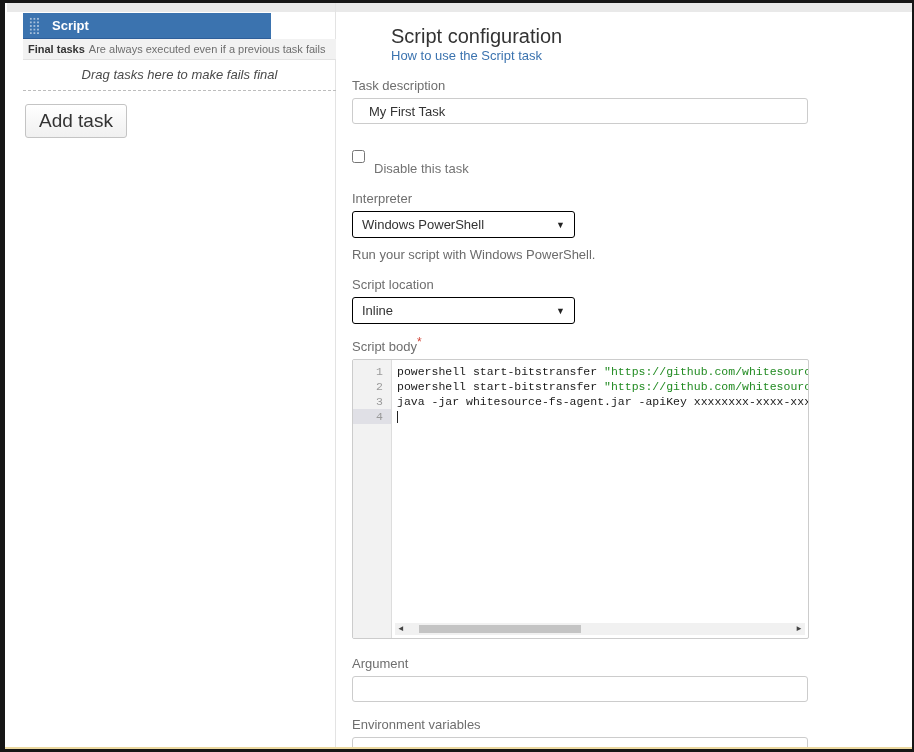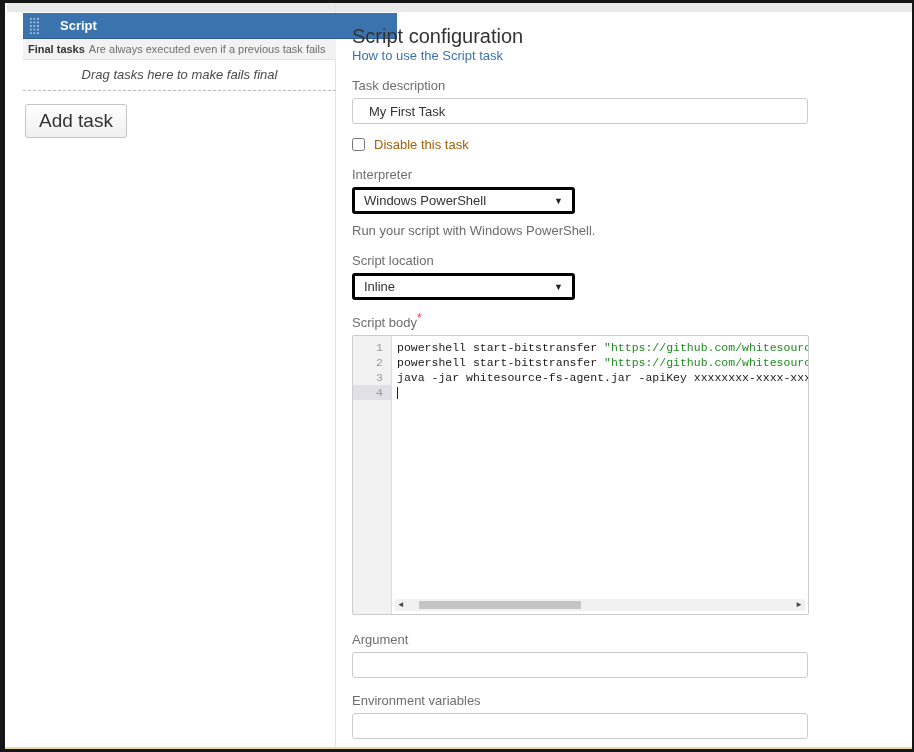--- a/index.html
+++ b/index.html
@@ -21,23 +21,23 @@
     position:absolute; bottom:0; left:0; right:0; height:2px;
     background:#ecd9a0;
   }
   .v-divider {
     position:absolute; left:330px; top:0; bottom:0; width:1px;
     background:#e3e3e3;
   }
 
   
   .task-selected {
-    position:absolute; left:18px; top:10px; width:374px; height:26px;
+    position:absolute; left:18px; top:10px; width:248px; height:26px;
     background:#3b73af; border-bottom:1px solid #2e5e99;
-    display:flex; align-items:center; padding:0 6px; gap:20px;
+    display:flex; align-items:center; padding:0 6px; gap:12px;
     cursor:pointer;
   }
   .drag-dots {
     width:11px; height:17px; flex:0 0 auto;
     background-image:radial-gradient(circle, rgba(255,255,255,0.55) 1.1px, transparent 1.2px);
     background-size:3.6px 3.6px;
   }
   .task-selected-label { color:#ffffff; font-size:13px; font-weight:bold; }
 
   .final-tasks-bar {
@@ -66,37 +66,37 @@
   }
 
   
   .config-panel { position:absolute; left:347px; top:0; width:528px; }
   .panel-header {
     display:flex; justify-content:space-between; align-items:baseline;
     margin-top:22px;
     flex-direction:column;
   }
   .panel-title { font-size:20px; font-weight:normal; color:#333; }
-  .help-link { font-size:13px; color:#3b73af; text-decoration:none; cursor:pointer; }
+  .help-link { font-size:13px; color:#3b73af; text-decoration:none; cursor:pointer;margin-left:39px; }
 
   .field-label { display:block; font-size:13px; color:#6e6e6e; margin-top:15px; margin-bottom:5px; }
   .req { color:#d04437; font-size:12px; vertical-align:super; line-height:0; }
 
   .text-input {
     width:456px; height:26px; border:1px solid #cccccc; border-radius:3px;
     padding:0 16px; font-size:13px; color:#333;
     font-family:"Liberation Sans", sans-serif; background:#fff;
   }
 
   .checkbox-row { display:flex; align-items:center; gap:9px; margin-top:13px; }
   .checkbox-row input { width:13px; height:13px; }
-  .checkbox-label { font-size:13px; color:#a16207; cursor:pointer; }
+  .checkbox-label { font-size:13px; color:#737373; cursor:pointer;margin-top:24px; }
 
   .select-box {
-    width:223px; height:27px; border:3px solid #000000; border-radius:3px;
+    width:223px; height:27px; border:1px solid #000000; border-radius:3px;
     background:#fff; display:flex; align-items:center; justify-content:space-between;
     padding:0 9px; font-size:13px; color:#333; cursor:pointer;gap:24px;
   }
   .select-caret { font-size:9px; color:#222; }
 
   .help-text { font-size:13px; color:#6b6b6b; margin-top:9px; }
 
   
   .code-editor {
     position:relative; margin-top:3px; width:457px; height:280px;

